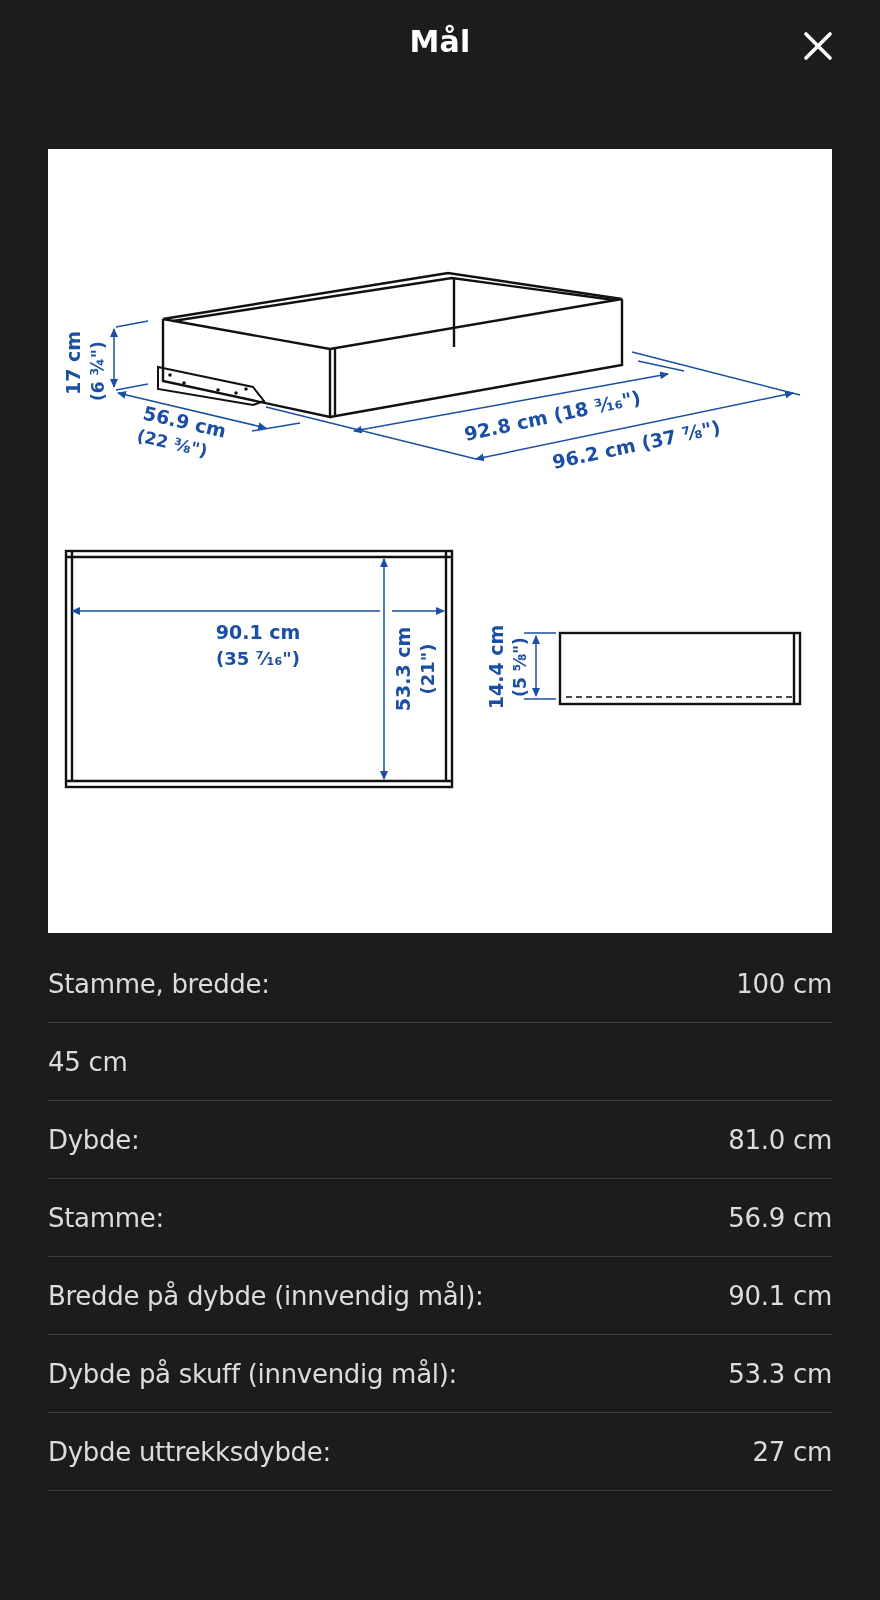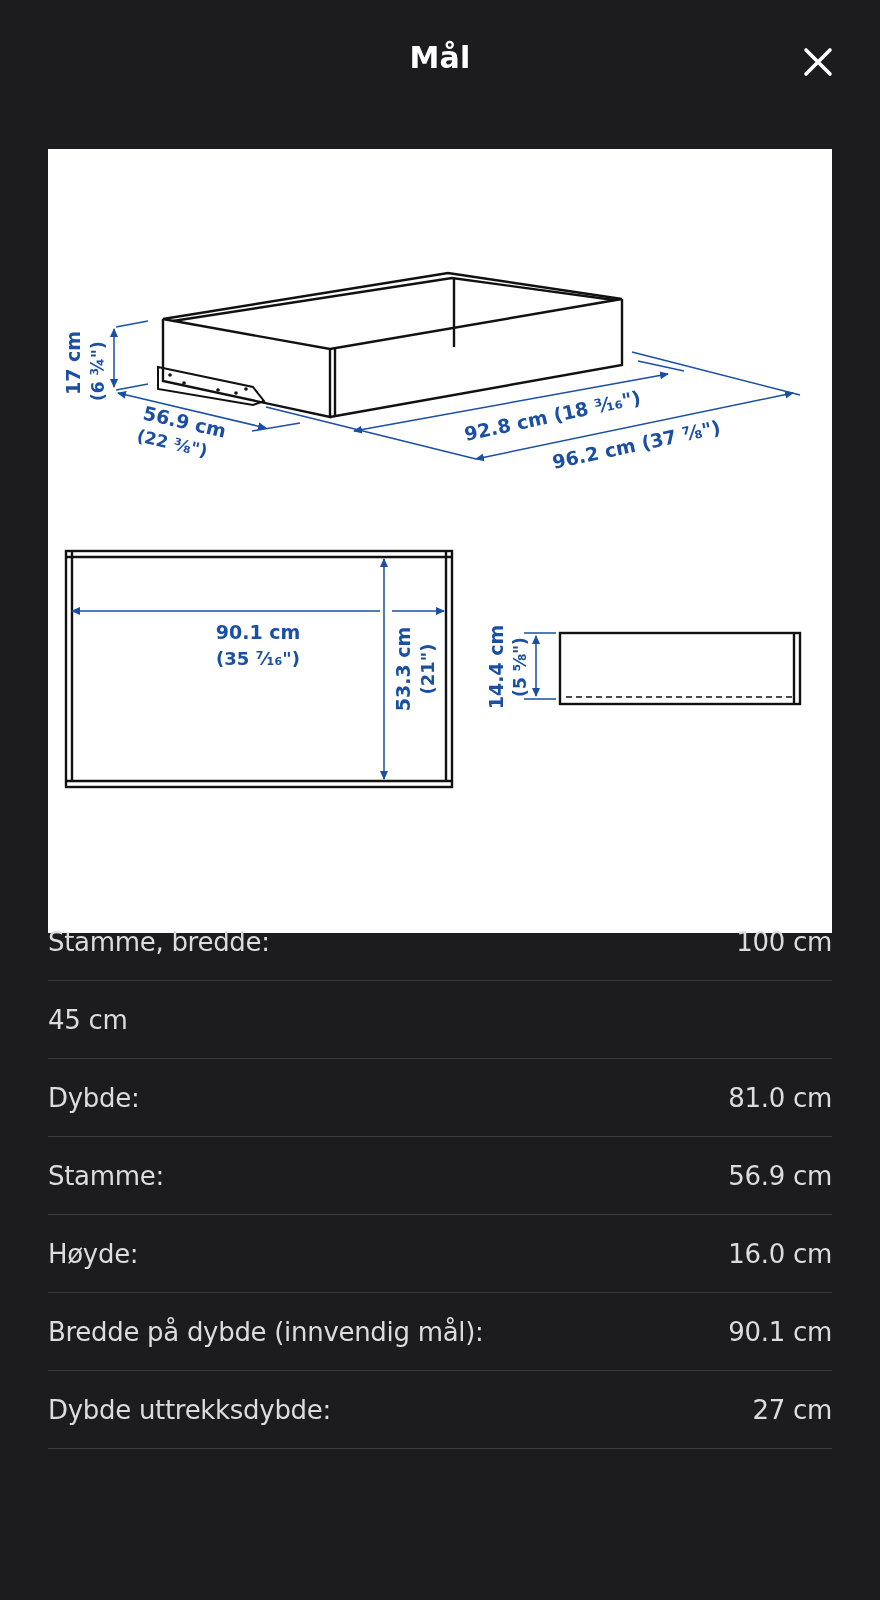--- a/index.html
+++ b/index.html
@@ -4,38 +4,38 @@
 <style>
   html, body { margin:0; padding:0; }
   body {
     width:880px; height:1600px; overflow:hidden;
     background:#1c1c1e;
     font-family:"DejaVu Sans", "Liberation Sans", sans-serif;
     color:#e0e0e0;
     position:relative;
   }
   .header {
-    position:absolute; top:16px; left:0; width:780px; height:92px;
+    position:absolute; top:0; left:0; width:780px; height:92px;
   }
   .title {
     position:absolute; top:24px; left:0; width:880px; text-align:center;
     font-size:30px; font-weight:bold; color:#ffffff; letter-spacing:0.2px;
   }
   .close-btn {
     position:absolute; left:800px; top:28px; width:36px; height:36px;
     cursor:pointer;
   }
   .close-btn svg { display:block; }
   .figure {
     position:absolute; left:48px; top:149px; width:784px; height:784px;
     background:#ffffff;
   }
   .figure svg { display:block; }
   .specs {
-    position:absolute; left:48px; top:903px; width:784px;
+    position:absolute; left:48px; top:945px; width:784px;
   }
   .row {
     height:78px; display:flex; justify-content:space-between; align-items:center;
     border-bottom:1.5px solid #3c3c3e; box-sizing:border-box;
     font-size:26px; color:#dcdcdc;
   }
   .row .label, .row .value { font-weight:normal; letter-spacing:-0.3px; }
 </style>
 </head>
 <body>
@@ -146,24 +146,24 @@
   </div>
   <div class="row">
     <span class="label">Dybde:</span>
     <span class="value">81.0 cm</span>
   </div>
   <div class="row">
     <span class="label">Stamme:</span>
     <span class="value">56.9 cm</span>
   </div>
   <div class="row">
-    <span class="label">Høyde:</span>
-    <span class="value">16.0 cm</span>
+    <span class="label">Bredde på dybde (innvendig mål):</span>
+    <span class="value">90.1 cm</span>
   </div>
   <div class="row">
-    <span class="label">Bredde på dybde (innvendig mål):</span>
-    <span class="value">90.1 cm</span>
+    <span class="label">Dybde på skuff (innvendig mål):</span>
+    <span class="value">53.3 cm</span>
   </div>
   <div class="row">
     <span class="label">Dybde uttrekksdybde:</span>
     <span class="value">27 cm</span>
   </div>
 </div>
 
 </body></html>

